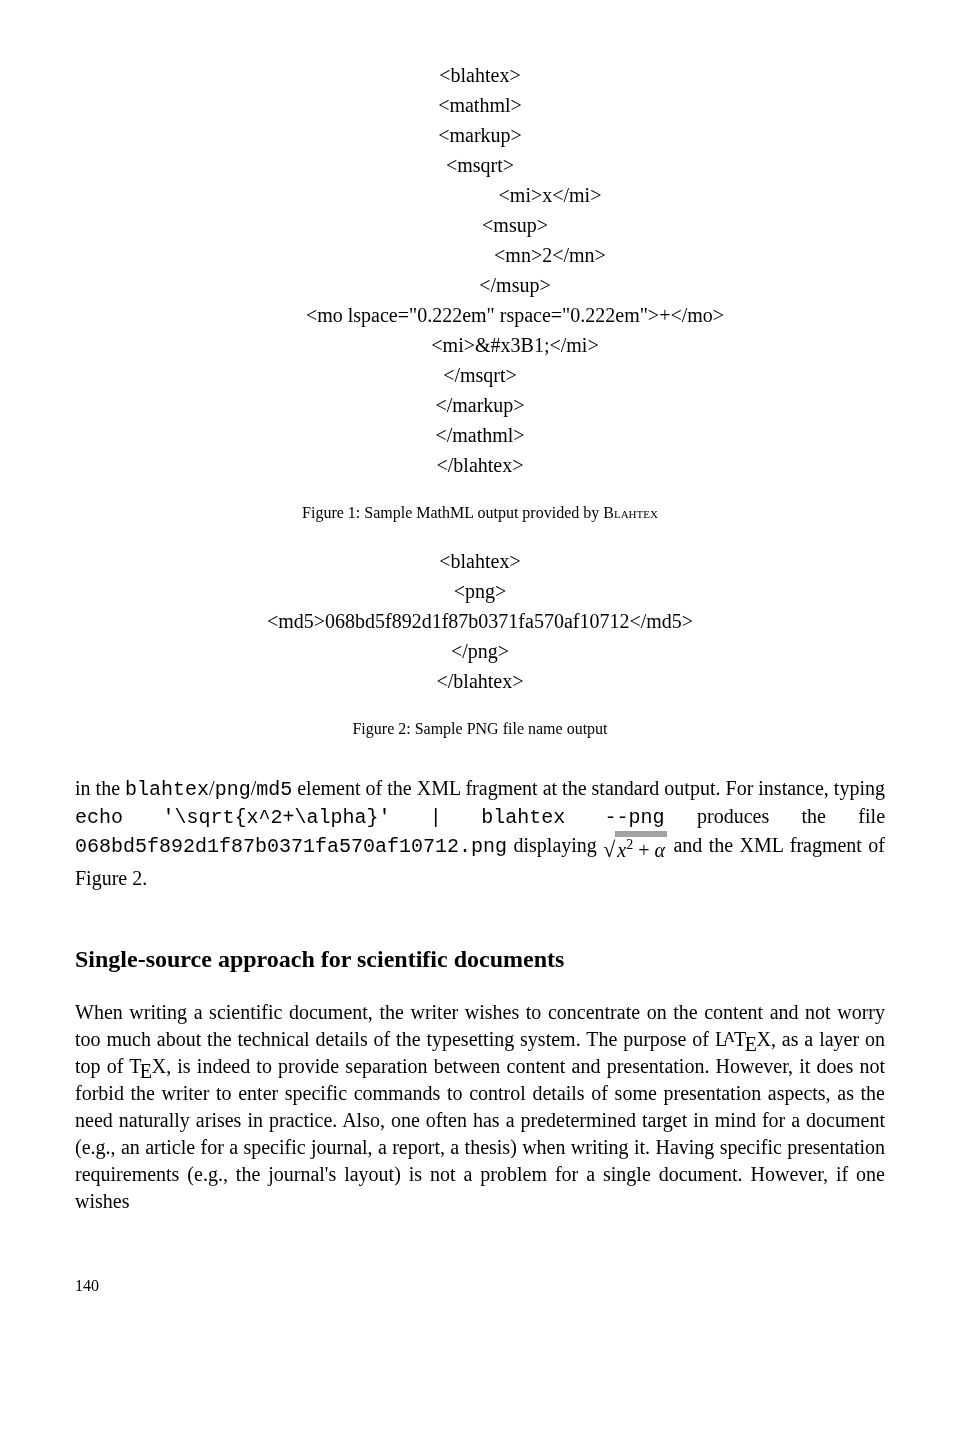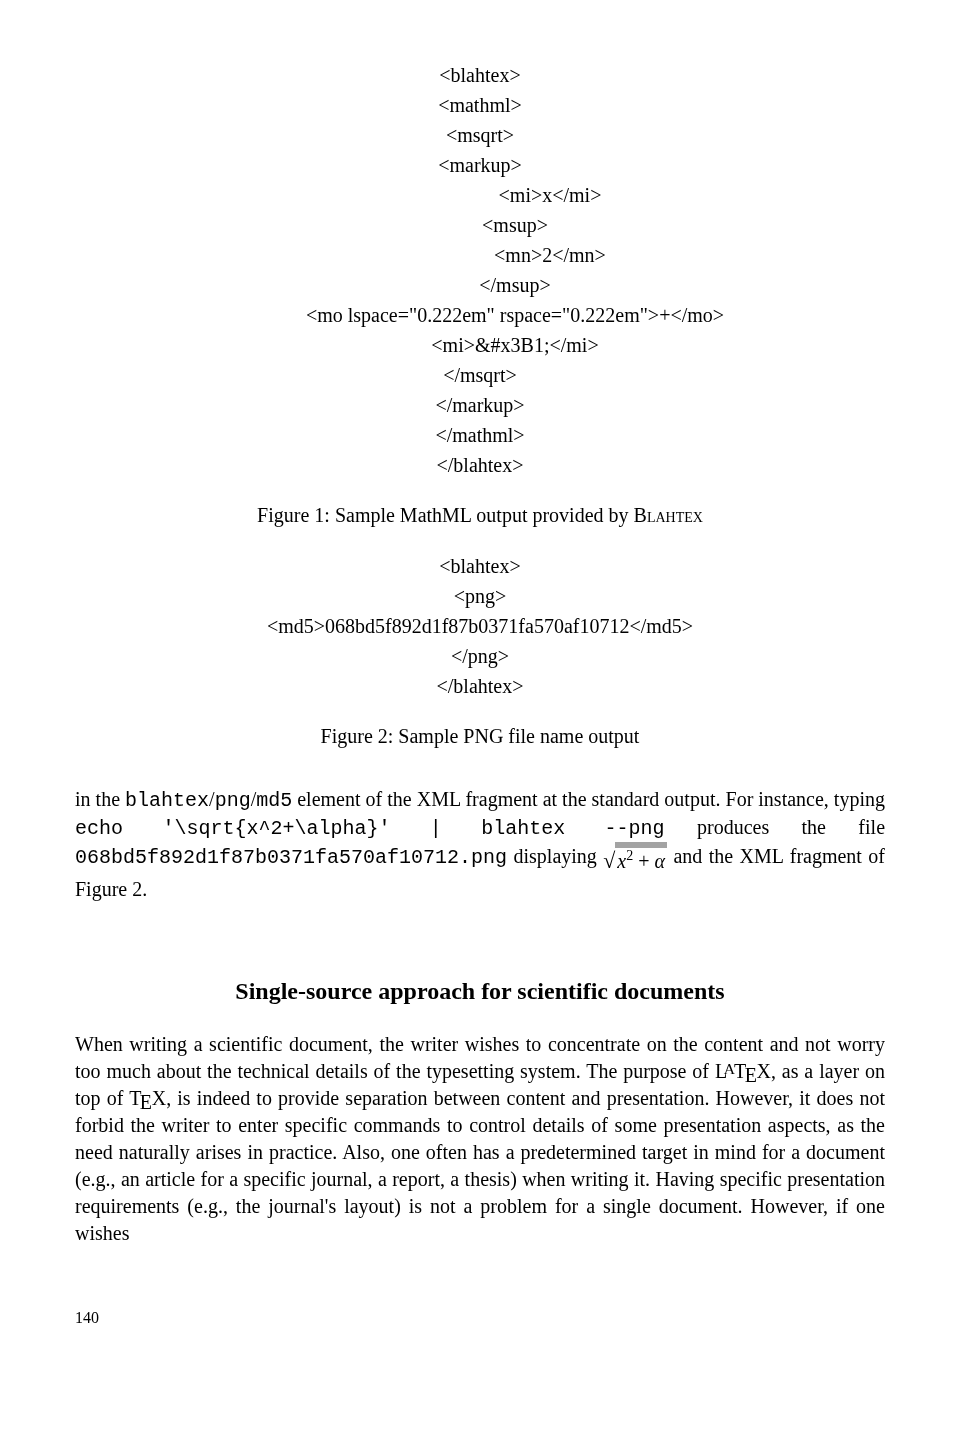--- a/index.html
+++ b/index.html
@@ -21,39 +21,38 @@
       text-align: center;
     }
     .code-indent1 {
       padding-left: 70px;
     }
     .code-indent2 {
       padding-left: 140px;
     }
     .figure-caption {
       text-align: center;
-      font-size: 20px;
+      font-size: 16px;
       margin: 22px 0 22px 0;
     }
     .smallcaps {
       font-variant: small-caps;
     }
     .body-para {
       text-align: justify;
       margin-top: 16px;
     }
     .tt {
       font-family: "Courier New", monospace;
     }
     h2.section {
       font-size: 24px;
       font-weight: bold;
-      margin-top: 72px;
+      margin-top: 51px;
       margin-bottom: 24px;
-      text-align: center;
     }
     .sqrt-container {
       display: inline-block;
       vertical-align: middle;
       position: relative;
     }
     .sqrt-sign {
       font-size: 22px;
     }
     .sqrt-bar {
@@ -83,22 +82,22 @@
       font-size: 16px;
       margin-top: 60px;
     }
   </style>
 </head>
 <body>
 
 <div>
   <div class="code">&lt;blahtex&gt;</div>
   <div class="code">&lt;mathml&gt;</div>
+  <div class="code">&lt;markup&gt;</div>
   <div class="code">&lt;msqrt&gt;</div>
-  <div class="code">&lt;markup&gt;</div>
   <div class="code code-indent2">&lt;mi&gt;x&lt;/mi&gt;</div>
   <div class="code code-indent1">&lt;msup&gt;</div>
   <div class="code code-indent2">&lt;mn&gt;2&lt;/mn&gt;</div>
   <div class="code code-indent1">&lt;/msup&gt;</div>
   <div class="code code-indent1">&lt;mo lspace="0.222em" rspace="0.222em"&gt;+&lt;/mo&gt;</div>
   <div class="code code-indent1">&lt;mi&gt;&amp;#x3B1;&lt;/mi&gt;</div>
   <div class="code">&lt;/msqrt&gt;</div>
   <div class="code">&lt;/markup&gt;</div>
   <div class="code">&lt;/mathml&gt;</div>
   <div class="code">&lt;/blahtex&gt;</div>

